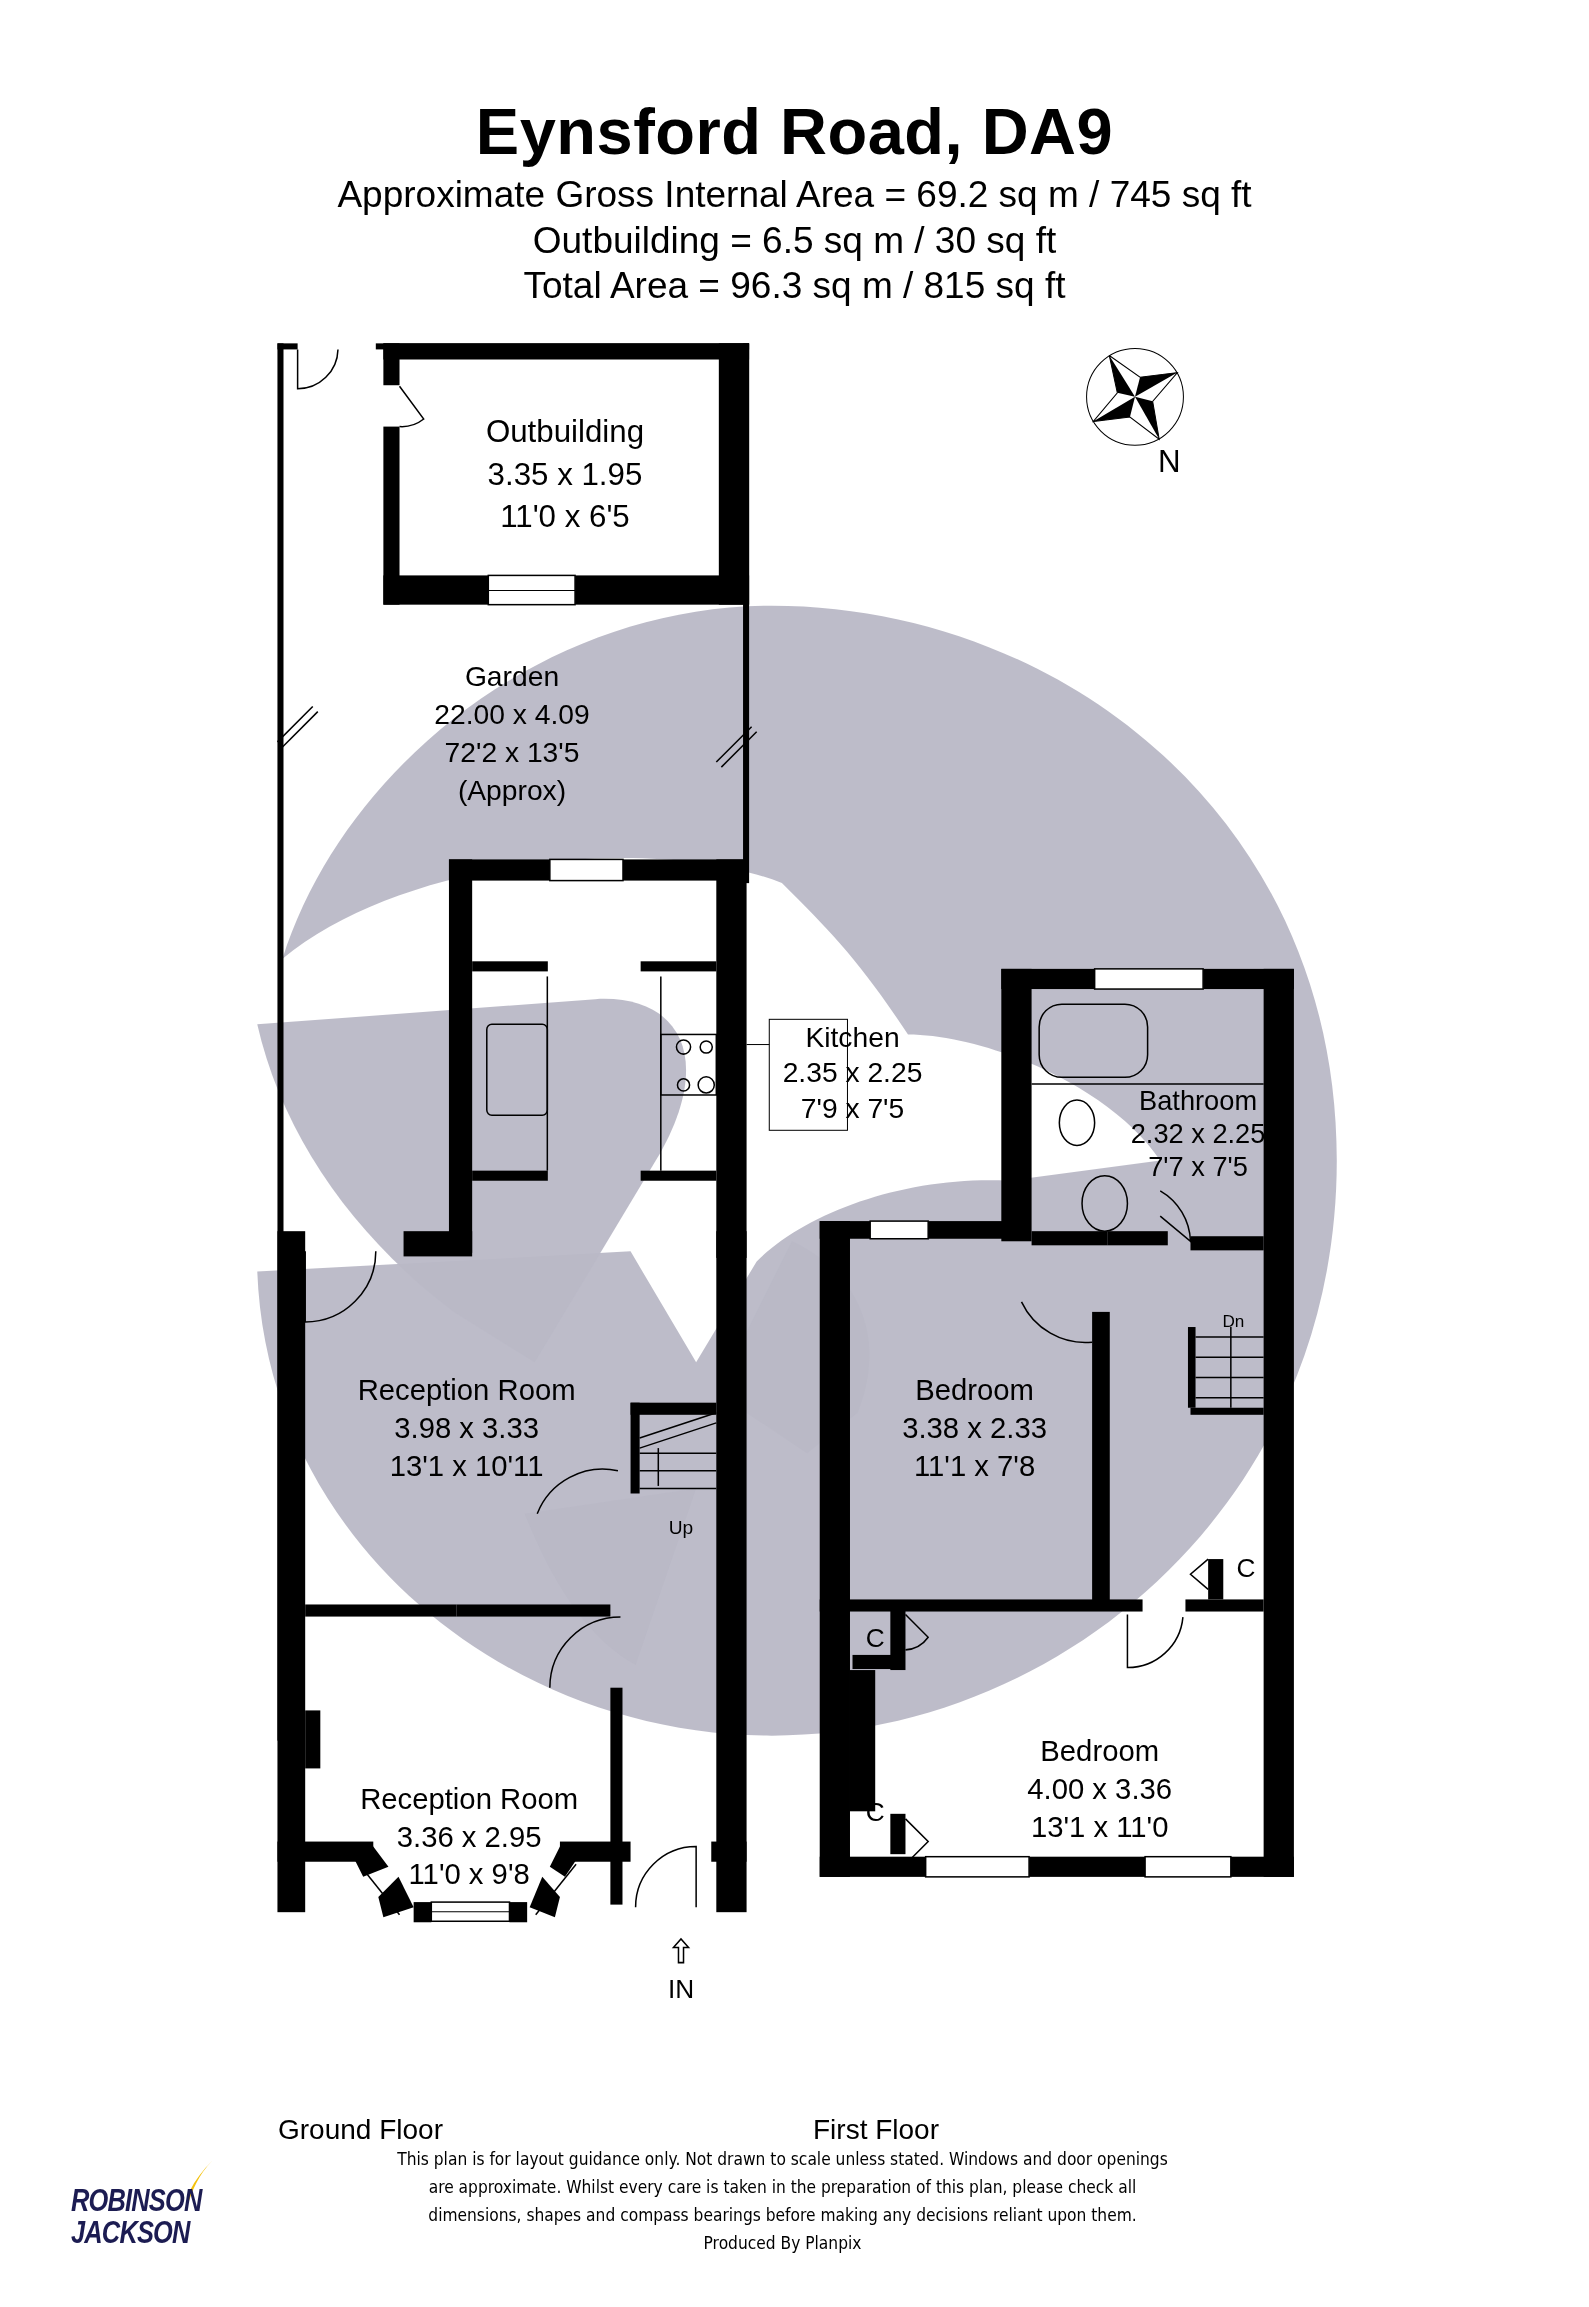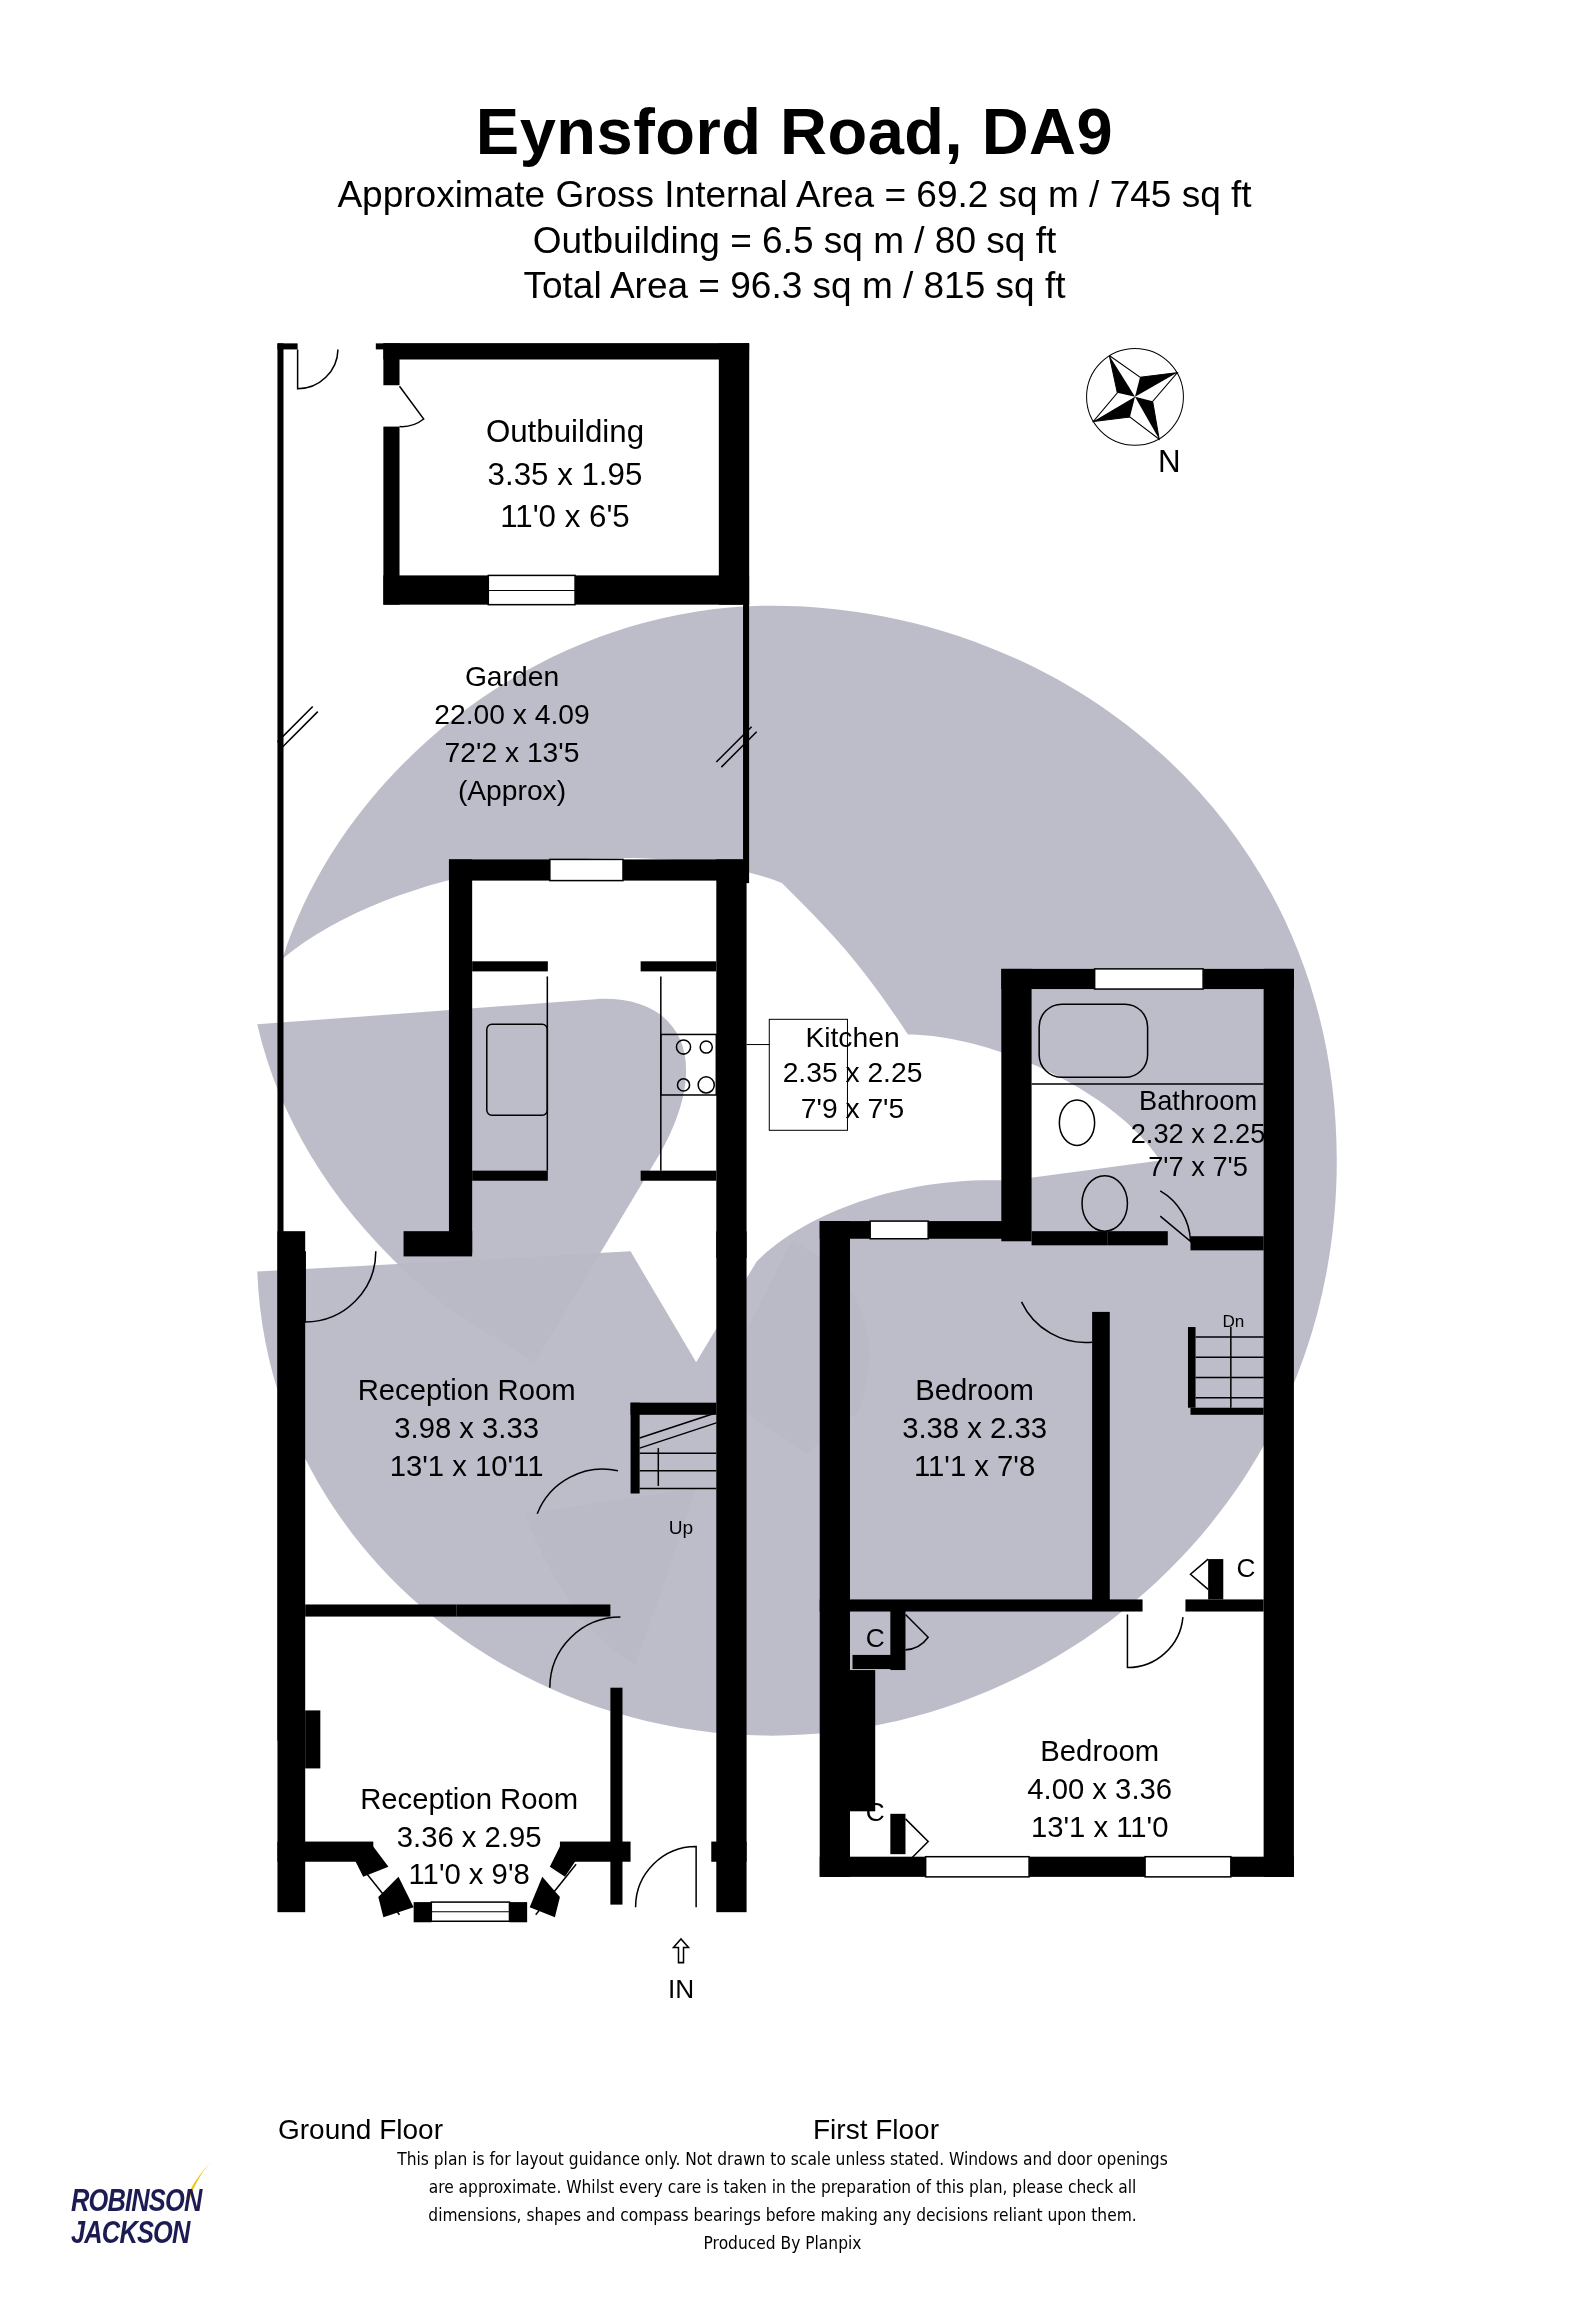--- a/index.html
+++ b/index.html
@@ -16,21 +16,21 @@
                 font-family: "DejaVu Sans", sans-serif; font-size: 18px; line-height: 28px; transform: scaleX(0.86); }
   .logo { position: absolute; left: 71px; top: 2185px; width: 161px; }
   .logo-text { font-family: "Liberation Sans", sans-serif; font-weight: bold; font-style: italic;
                color: #1c1c52; font-size: 31px; line-height: 32px; transform: scaleX(0.82); transform-origin: left; display:block; letter-spacing: -1px; }
 </style>
 </head>
 <body>
 
 <div class="title">Eynsford Road, DA9</div>
 <div class="area-line" style="top:174px">Approximate Gross Internal Area = 69.2 sq m / 745 sq ft</div>
-<div class="area-line" style="top:220px">Outbuilding = 6.5 sq m / 80 sq ft</div>
+<div class="area-line" style="top:220px">Outbuilding = 6.5 sq m / 30 sq ft</div>
 <div class="area-line" style="top:265px">Total Area =  96.3 sq m / 815 sq ft</div>
 
 <svg id="plan" width="1589" height="2307" viewBox="0 0 3150 4572">
 
   <g fill="#b9b8c6">
     <path d="M 1530 1200 C 2100 1200 2650 1620 2650 2300 C 2650 2980 2100 3440 1530 3440 C 1000 3440 530 3050 510 2520 L 1250 2480 L 1380 2700 L 1500 2500 C 1600 2400 1800 2330 2000 2340 L 2300 2300 C 2200 2150 1950 2050 1800 2050 C 1700 1900 1650 1850 1550 1750 C 1300 1650 800 1700 560 1900 C 680 1520 1080 1200 1530 1200 Z" opacity="0.95"></path>
     <path d="M 510 2030 L 1180 1980 C 1350 1970 1420 2100 1300 2300 L 1060 2700 L 900 2600 C 700 2450 560 2250 510 2030 Z" opacity="0.95"></path>
     <path d="M 1040 3000 L 1380 2950 L 1260 3300 C 1170 3250 1100 3150 1040 3000 Z" opacity="0.95"></path>
     <path d="M 1570 2460 C 1700 2520 1760 2650 1700 2800 L 1600 2880 L 1420 2760 Z" opacity="0.95"></path>
   </g>

